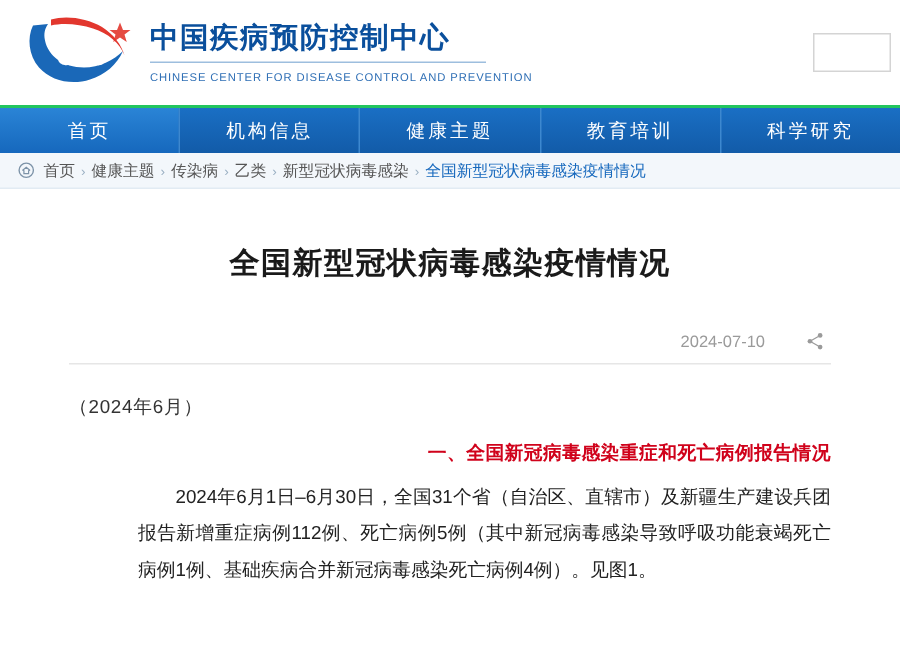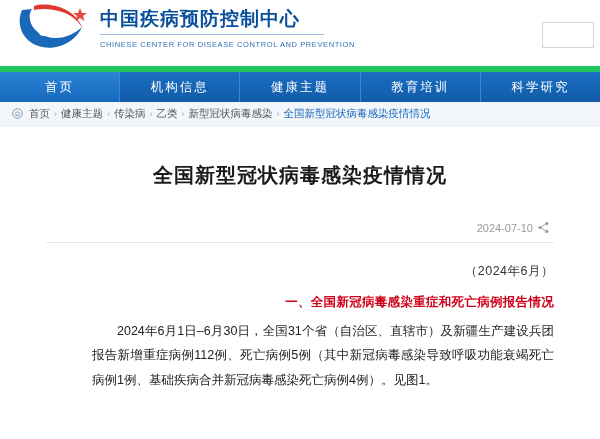--- a/index.html
+++ b/index.html
@@ -15,23 +15,23 @@
     width: 600px; height: 439px;
     background: #ffffff;
   }
 
   
   .header {
     position: relative;
     height: 72px;
     background: #ffffff;
     display: flex;
-    align-items: flex-start;
+    align-items: center;
     padding-left: 14px;
-    border-bottom: 6px solid #22c55e;
+    border-bottom: 2px solid #22c55e;
   }
   .logo-wrap {
     display: flex;
     align-items: center;
   }
   .cdc-mark {
     position: relative;
     width: 78px; height: 56px;
     flex: none;
   }
@@ -130,34 +130,34 @@
     font-weight: bold;
     color: #1a1a1a;
     padding: 36px 0 0 0;
     letter-spacing: 1px;
     font-family: "Liberation Sans", sans-serif;
   }
   .meta-row {
     display: flex;
     align-items: center;
     justify-content: flex-end;
-    gap: 4px;
+    gap: 27px;
     padding: 32px 4px 6px 0;
     font-size: 11px;
     color: #9a9a9a;
   }
   .share-icon { width: 13px; height: 13px; cursor: pointer; }
   .divider {
     height: 1px;
     background: #e6e6e6;
     margin: 2px 0 0 0;
   }
 
   .sub-date {
-    text-align: right;
+    text-align: left;
     font-size: 12.5px;
     color: #333;
     padding: 20px 0 8px 0;
     letter-spacing: 0.5px;
   }
   .section-head {
     font-size: 12.5px;
     font-weight: bold;
     color: #d0021b;
     padding: 6px 0 0 24px;

